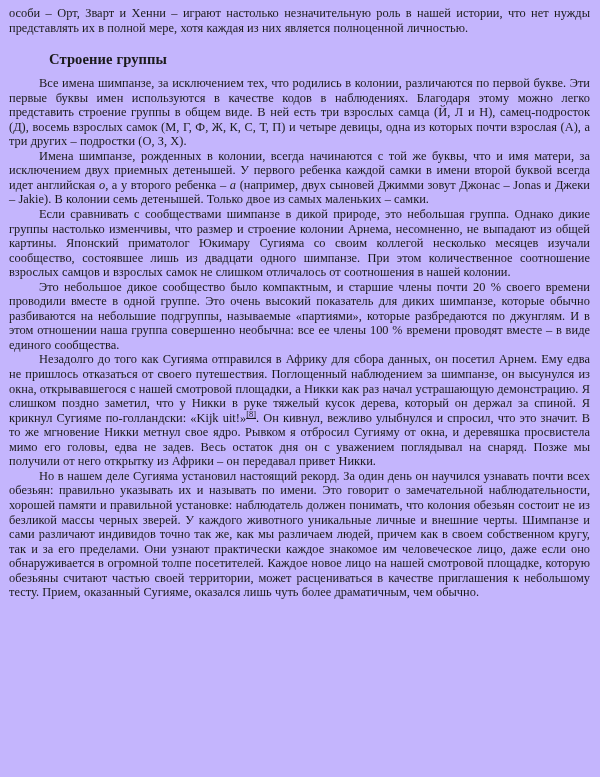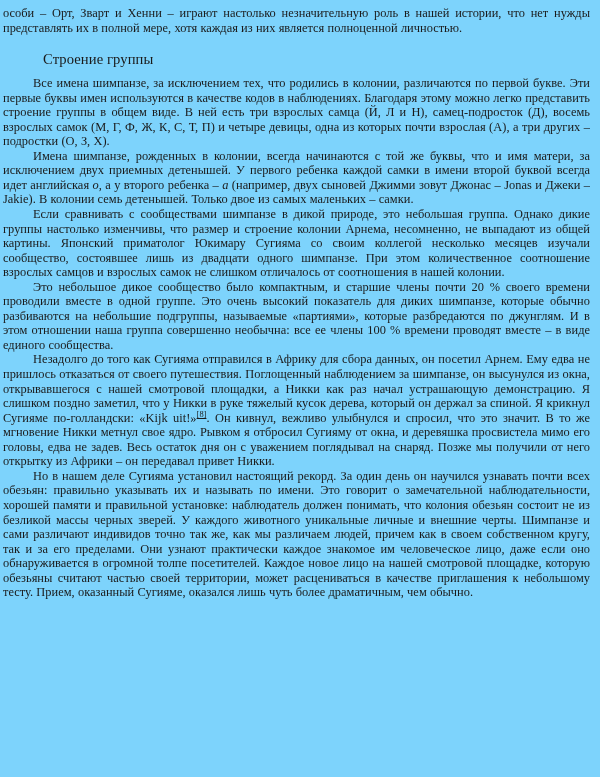--- a/index.html
+++ b/index.html
@@ -11,42 +11,42 @@
     width: 600px;
     height: 777px;
     overflow: hidden;
     font-family: "Liberation Serif", "DejaVu Serif", serif;
     color: #1a1a1a;
   }
   .page {
     width: 600px;
     height: 777px;
     box-sizing: border-box;
-    padding: 6px 10px 0 3px;
-    background: #7dd3fc;
+    padding: 6px 10px 0 9px;
+    background: #c4b5fd;
   }
   p.body-text {
     margin: 0;
     font-size: 12.4px;
     line-height: 14.55px;
     text-align: justify;
     text-justify: inter-word;
     text-indent: 30px;
     letter-spacing: 0.02px;
     word-spacing: 0.1px;
   }
   p.no-indent {
     text-indent: 0;
   }
   h2.section-heading {
     margin: 0;
     padding: 16px 0 8px 40px;
     font-size: 14.6px;
     line-height: 17px;
-    font-weight: normal;
+    font-weight: bold;
     text-align: left;
     letter-spacing: 0.1px;
   }
   .italic {
     font-style: italic;
   }
   .fn-ref {
     font-size: 8.4px;
     vertical-align: super;
     line-height: 0;

